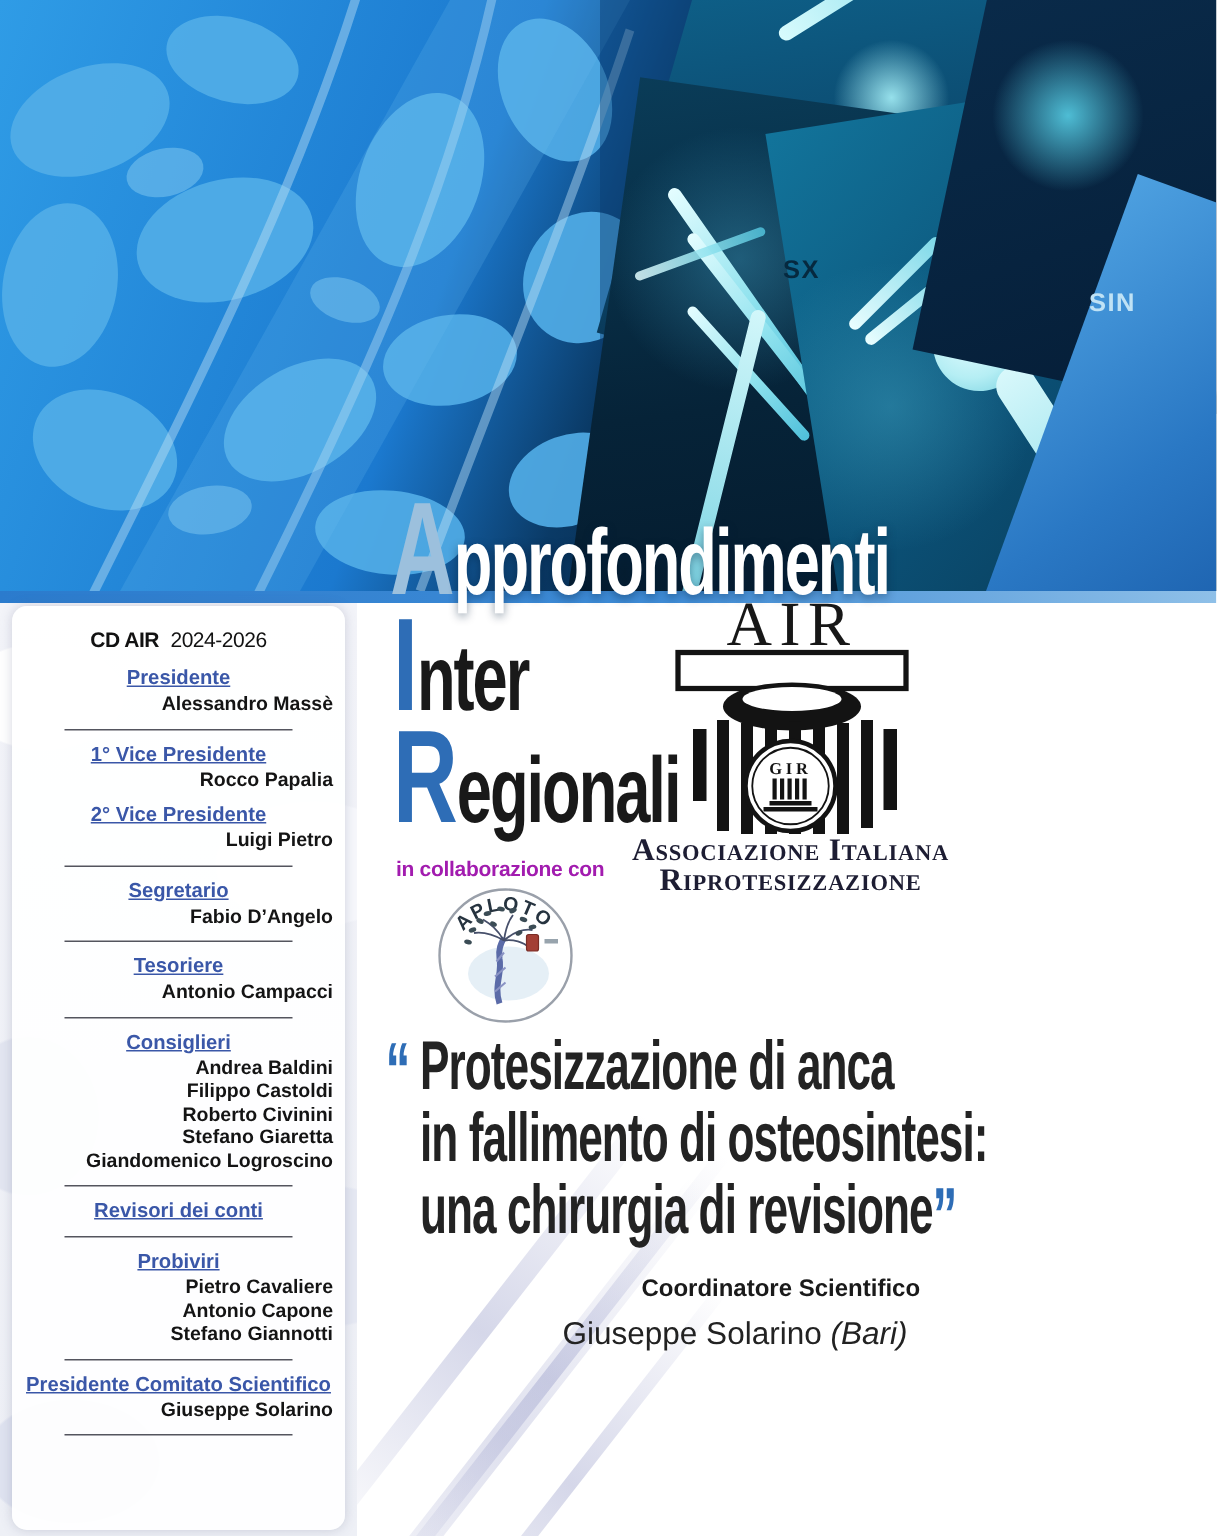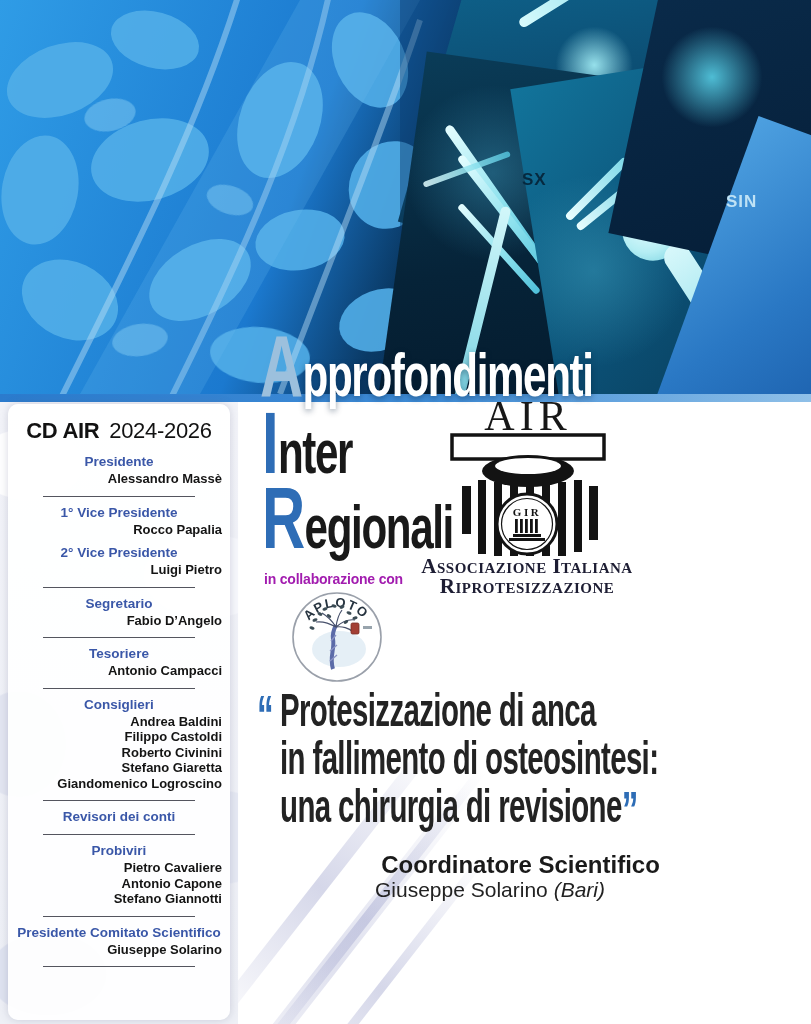--- a/index.html
+++ b/index.html
@@ -64,24 +64,24 @@
         radial-gradient(ellipse 90px 60px at 12% 10%,#ffffff 0 58%,rgba(255,255,255,0) 60%),
         radial-gradient(ellipse 110px 70px at 88% 28%,#f7f8fc 0 58%,rgba(255,255,255,0) 60%),
         radial-gradient(ellipse 80px 90px at 8% 55%,#e3e6f1 0 58%,rgba(255,255,255,0) 60%),
         radial-gradient(ellipse 120px 80px at 90% 70%,#e6e9f3 0 58%,rgba(255,255,255,0) 60%),
         radial-gradient(ellipse 100px 70px at 20% 92%,#dfe3f0 0 58%,rgba(255,255,255,0) 60%),
         linear-gradient(180deg,#f3f4f9 0%,#eef0f6 100%);}
   .cd-panel{position:absolute;left:8px;top:404px;width:222px;height:616px;z-index:2;
       background:rgba(255,255,255,.93);border-radius:10px;
       box-shadow:0 0 8px rgba(90,95,130,.25);
       padding:14px 8px 0;box-sizing:border-box;text-align:center;}
-  .cd-heading{font-size:22px;letter-spacing:-0.3px;color:#121212;margin-bottom:10px;}
+  .cd-heading{font-size:14px;letter-spacing:-0.3px;color:#121212;margin-bottom:10px;}
   .cd-heading .cd-bold{font-weight:bold;}
   .cd-heading .cd-rest{font-weight:normal;margin-left:4px;}
-  .cd-section .role{margin-top:8px;font-size:13.5px;line-height:16px;font-weight:bold;color:#3a57a8;}
+  .cd-section .role{margin-top:8px;font-size:13.5px;line-height:16px;font-weight:bold;color:#3a57a8;text-decoration:underline;}
   .cd-section .names{margin-top:1px;text-align:right;}
   .cd-section .name{font-size:13px;line-height:15.5px;font-weight:bold;color:#141414;}
   .cd-section .divider{width:152px;margin:9px auto 0;border-top:1px solid #54555e;}
 
   
   .title-line{position:absolute;z-index:3;display:flex;align-items:baseline;
       transform:scaleX(.68);transform-origin:left bottom;white-space:nowrap;}
   .title-line .initial{font-size:88px;line-height:1;font-weight:bold;letter-spacing:-2px;}
   .title-line .rest{font-size:62px;line-height:1;font-weight:bold;letter-spacing:-2px;margin-left:1px;}
   .tl1{left:260px;top:322px;}
@@ -105,21 +105,21 @@
 
   
   .quote-block{position:absolute;left:257px;top:686px;z-index:3;padding-left:36px;
       transform:scaleX(.64);transform-origin:left top;white-space:nowrap;}
   .quote-line{font-size:46px;line-height:48px;font-weight:bold;color:#232323;letter-spacing:-1px;}
   .qmark{position:absolute;left:0;top:-2px;font-size:52px;font-weight:bold;color:#2e6db6;}
   .qclose{color:#2e6db6;font-size:52px;line-height:0;vertical-align:-6px;}
 
   
   .coord-label{position:absolute;left:230px;top:851px;width:581px;z-index:3;text-align:center;
-      font-size:24px;font-weight:bold;color:#1a1a1a;}
+      font-size:16px;font-weight:bold;color:#1a1a1a;}
   .coord-name{position:absolute;left:230px;top:878px;width:520px;z-index:3;text-align:center;
       font-size:21px;color:#222;}
   .coord-city{font-style:italic;}
   .event-line{position:absolute;left:230px;top:914px;width:581px;z-index:3;text-align:center;}
   .event-inner{display:inline-block;transform:scaleX(.8);transform-origin:center;white-space:nowrap;
       font-size:36px;font-weight:bold;letter-spacing:-1px;}
   .event-city{color:#2e6fb8;margin-right:10px;}
   .event-date{color:#262626;}
 
   

